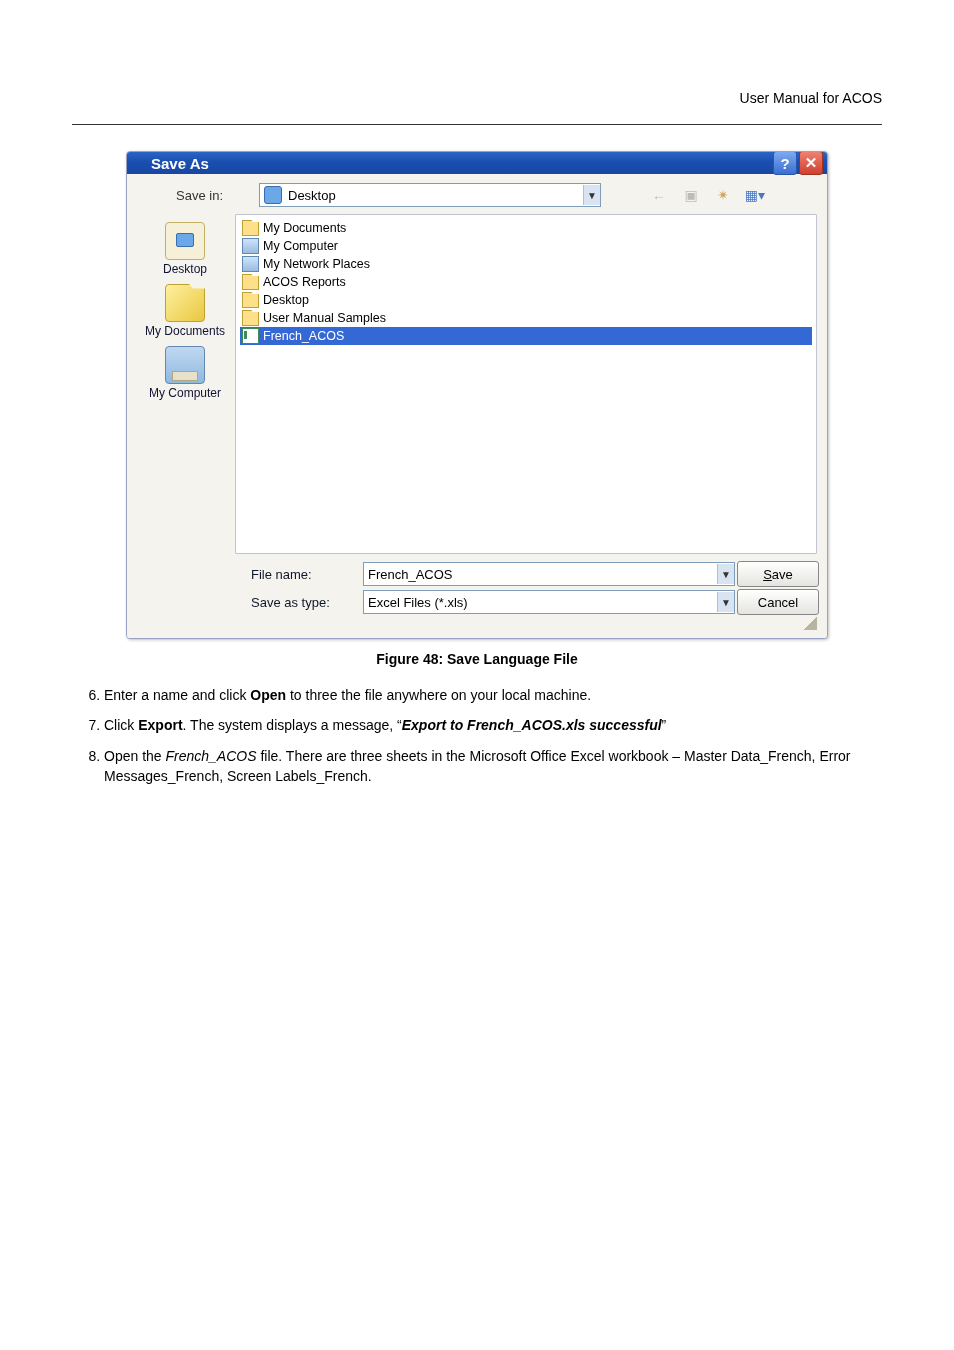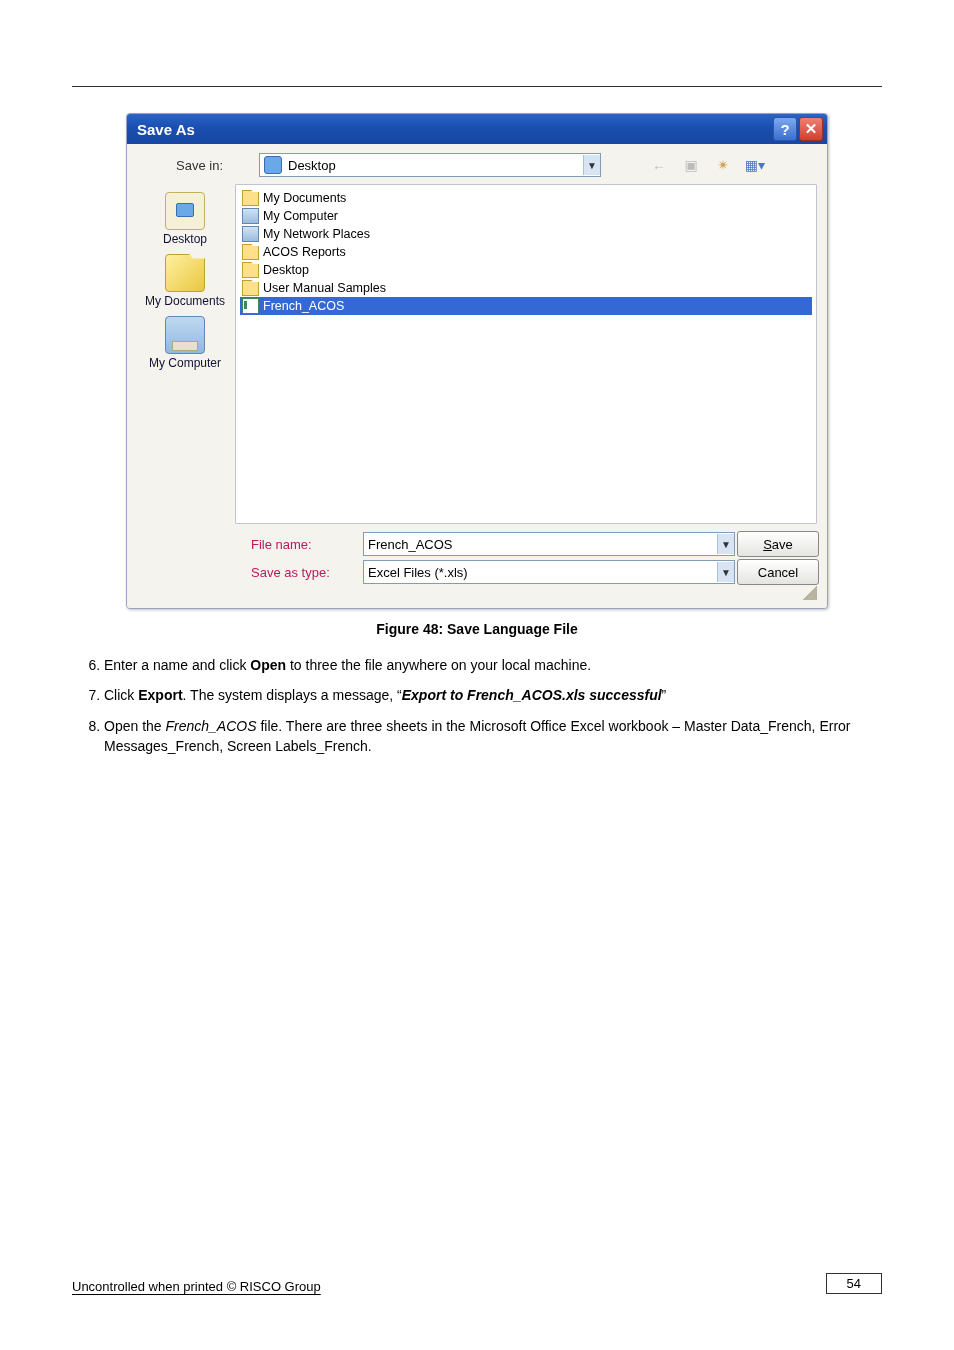--- a/index.html
+++ b/index.html
@@ -32,25 +32,25 @@
   .dialog-wrap {
     width: 700px;
     margin: 0 auto 10px auto;
     border: 1px solid #9aa1c4;
     border-radius: 4px;
     box-shadow: 1px 1px 3px rgba(0,0,0,0.25);
     background: #ece9d8;
     overflow: hidden;
   }
   .titlebar {
-    height: 30px;
+    height: 22px;
     background: linear-gradient(to bottom, #2a64c7 0%, #1a4fb0 45%, #1846a2 100%);
     display: flex;
     align-items: center;
-    padding: 0 4px 0 10px;
+    padding: 0 4px 0 24px;
     color: #fff;
     font-weight: bold;
     font-size: 15px;
   }
   .titlebar .title-text { flex: 1; }
   .win-btn {
     width: 22px;
     height: 22px;
     margin-left: 2px;
     border-radius: 3px;
@@ -165,21 +165,21 @@
   .fi-sysfolder  { background:#ffe08a; border:1px solid #c0a030; clip-path: polygon(0 0,55% 0,65% 12%,100% 12%,100% 100%,0 100%);}
   .fi-computer   { background:linear-gradient(#cfe2f8,#9abce0); border:1px solid #6088b0;}
   .fi-network    { background:linear-gradient(#cfe2f8,#9abce0); border:1px solid #6088b0;}
   .fi-folder     { background:#ffe08a; border:1px solid #c0a030; clip-path: polygon(0 0,55% 0,65% 12%,100% 12%,100% 100%,0 100%);}
   .fi-excelfile  { background:#fff; border:1px solid #3a8a5a; position:relative;}
   .fi-excelfile::after{content:"";position:absolute;left:1px;top:2px;width:3px;height:8px;background:#3a8a5a;}
 
   
   .bottom-rows { margin-top:6px; }
   .brow { display:flex; align-items:center; height:28px; }
-  .brow .lbl { width:112px; text-align:left; padding-left:16px; font-size:13px; color:#be185d; }
+  .brow .lbl { width:112px; text-align:left; padding-left:16px; font-size:13px; color:#0f172a; }
   .brow .combo {
     flex:0 0 370px; height:22px; display:flex; align-items:center;
     background:#fff; border:1px solid #7f9db9;
   }
   .brow .combo .ctext { flex:1; padding:0 4px; font-size:13px; }
   .action-btn {
     margin-left:auto; width:80px; height:24px;
     border:1px solid #888; border-radius:3px;
     background:linear-gradient(#fff,#e4e4e0);
     font-size:13px; display:flex; align-items:center; justify-content:center;
@@ -218,20 +218,21 @@
       linear-gradient(135deg, transparent 50%, #b8b4a0 50%),
       linear-gradient(135deg, transparent 60%, #fff 60%);
     margin-left:4px;
   }
 </style>
 </head>
 <body>
 
 <div class="page">
 
+  <div class="header-text">User Manual for ACOS</div>
   <div class="header-line"></div>
 
   <div style="height:26px"></div>
 
   <div class="dialog-wrap">
     <div class="titlebar">
       <span class="title-text">Save As</span>
       <div class="win-btn win-help">?</div>
       <div class="win-btn win-close">✕</div>
     </div>
@@ -329,17 +330,13 @@
   </div>
 
   <div class="fig-caption">Figure 48: Save Language File</div>
 
   <ol class="steps" id="steps-list" start="6">
       <li value="6"><span>Enter a name and click </span><span class="bold">Open</span><span> to three the file anywhere on your local machine.</span></li>
       <li value="7"><span>Click </span><span class="bold">Export</span><span>. The system displays a message, “</span><span class="bolditalic">Export to French_ACOS.xls successful</span><span>”</span></li>
       <li value="8"><span>Open the </span><span class="italic">French_ACOS</span><span> file. There are three sheets in the Microsoft Office Excel workbook – Master Data_French, Error Messages_French, Screen Labels_French.</span></li>
     </ol>
 
-  <div class="footer">
-    <span class="fleft">Uncontrolled when printed © RISCO Group</span>
-    <span class="fright">54</span>
-  </div>
 </div>
 
 </body></html>

